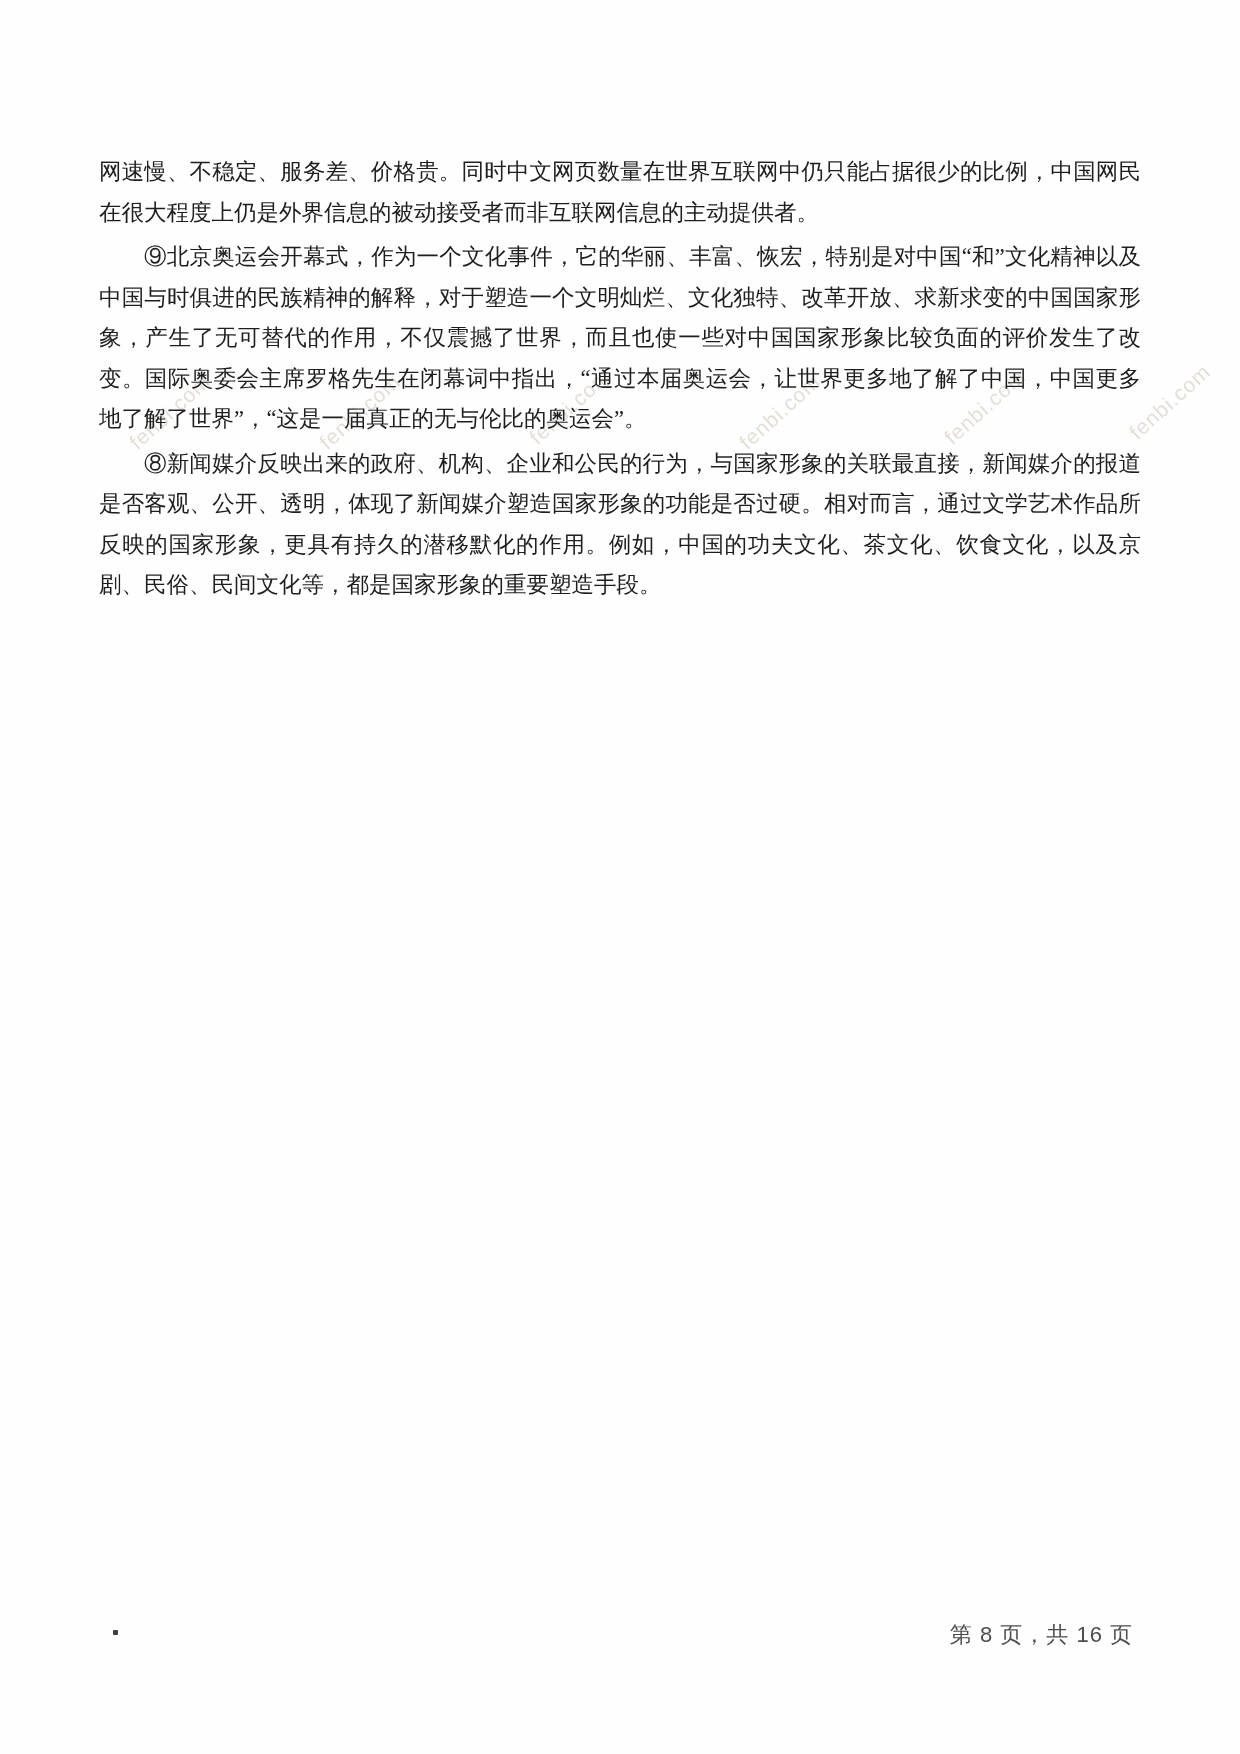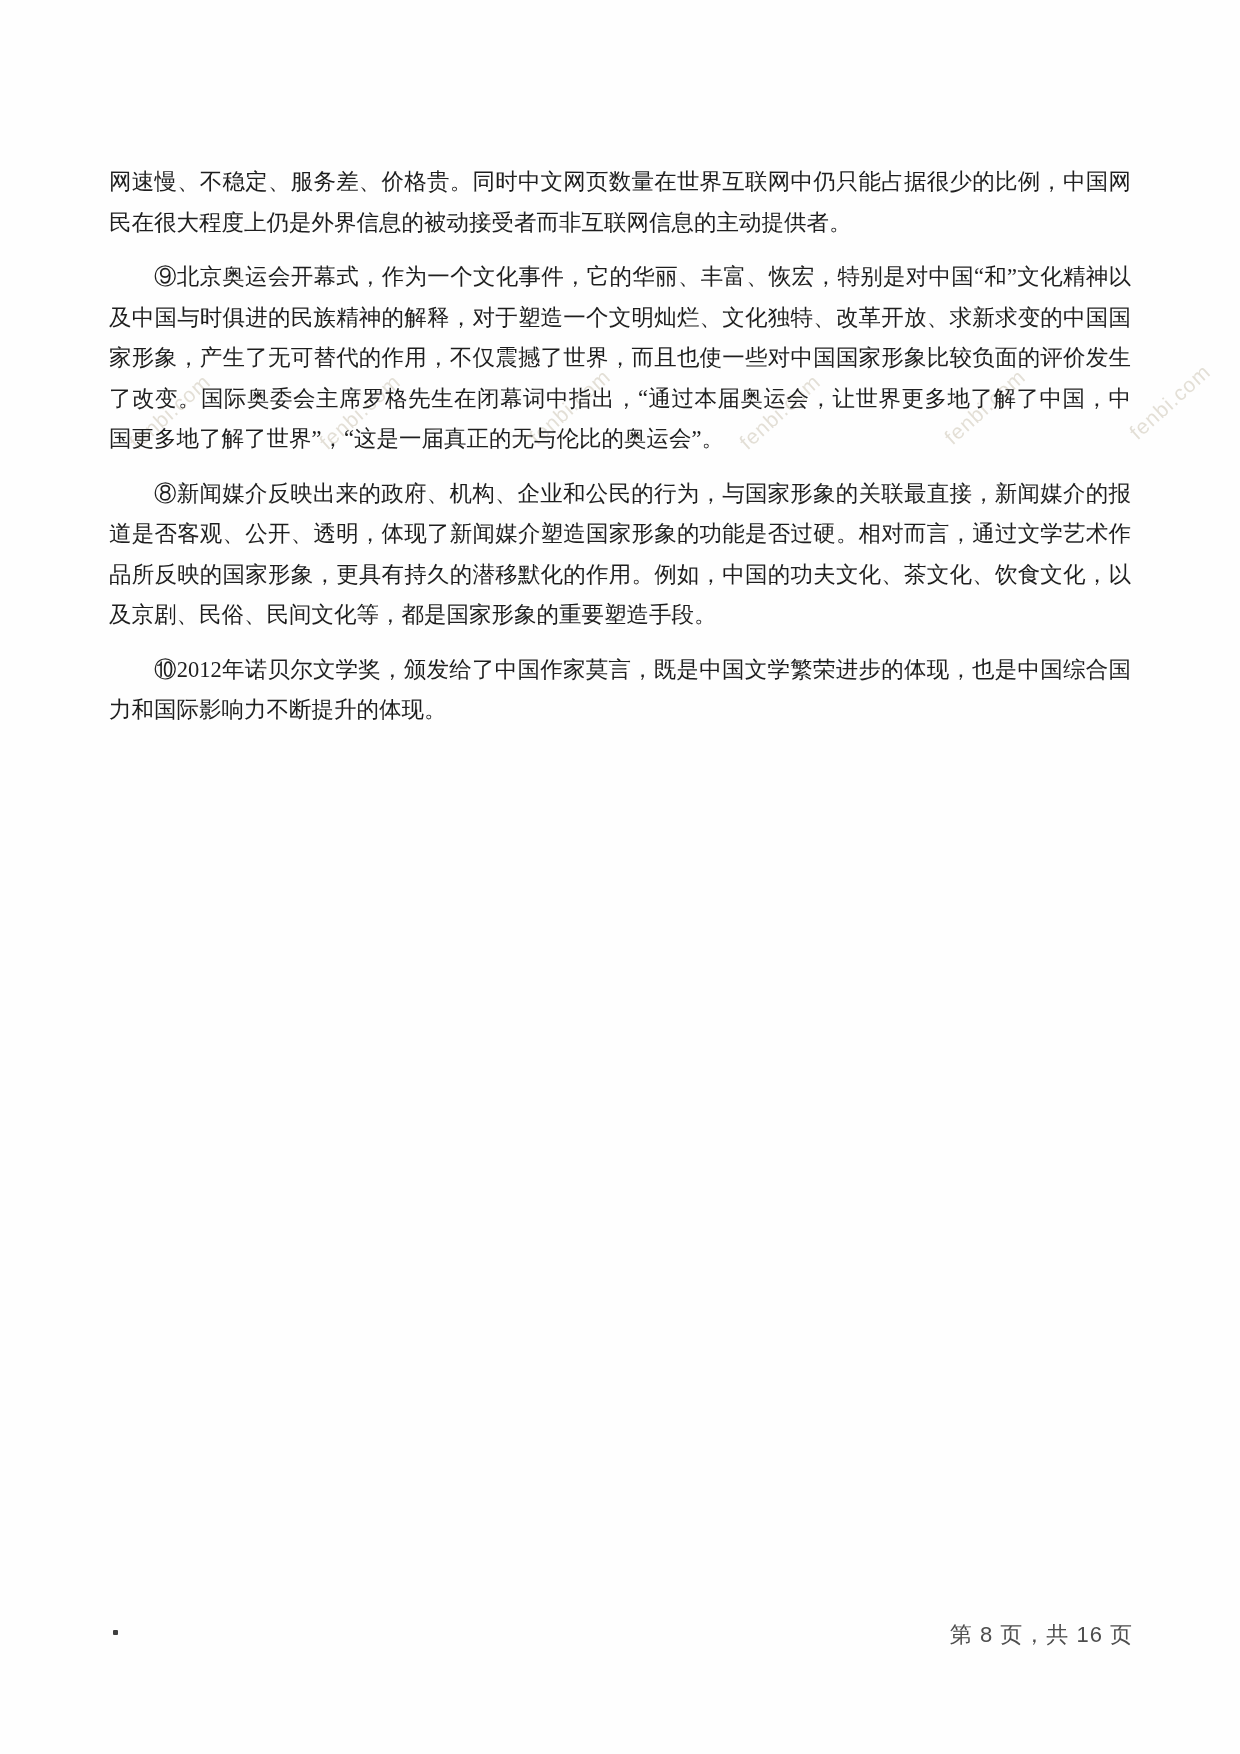--- a/index.html
+++ b/index.html
@@ -36,21 +36,21 @@
     position: absolute;
     left: 95px;
     top: 148px;
     width: 1050px;
     font-size: 22.5px;
     line-height: 40.5px;
     color: #1e1e1e;
     text-align: justify;
   }
   .content p {
-    margin: 14px;
+    margin: 4px;
     padding: 0;
   }
   .content p.indent {
     text-indent: 2em;
   }
   .stray-dot {
     position: absolute;
     left: 113px;
     top: 1630px;
     width: 5px;
@@ -79,20 +79,19 @@
     <span class="watermark" style="left: 520px;  top: 395px;">fenbi.com</span>
     <span class="watermark" style="left: 730px;  top: 400px;">fenbi.com</span>
     <span class="watermark" style="left: 935px;  top: 395px;">fenbi.com</span>
     <span class="watermark" style="left: 1120px; top: 390px;">fenbi.com</span>
   </div>
 
   <div class="content">
     <p>网速慢、不稳定、服务差、价格贵。同时中文网页数量在世界互联网中仍只能占据很少的比例，中国网民在很大程度上仍是外界信息的被动接受者而非互联网信息的主动提供者。</p>
     <p class="indent">⑨北京奥运会开幕式，作为一个文化事件，它的华丽、丰富、恢宏，特别是对中国“和”文化精神以及中国与时俱进的民族精神的解释，对于塑造一个文明灿烂、文化独特、改革开放、求新求变的中国国家形象，产生了无可替代的作用，不仅震撼了世界，而且也使一些对中国国家形象比较负面的评价发生了改变。国际奥委会主席罗格先生在闭幕词中指出，“通过本届奥运会，让世界更多地了解了中国，中国更多地了解了世界”，“这是一届真正的无与伦比的奥运会”。</p>
     <p class="indent">⑧新闻媒介反映出来的政府、机构、企业和公民的行为，与国家形象的关联最直接，新闻媒介的报道是否客观、公开、透明，体现了新闻媒介塑造国家形象的功能是否过硬。相对而言，通过文学艺术作品所反映的国家形象，更具有持久的潜移默化的作用。例如，中国的功夫文化、茶文化、饮食文化，以及京剧、民俗、民间文化等，都是国家形象的重要塑造手段。</p>
-    <p class="indent">⑩2012年诺贝尔文学奖，颁发给了中国作家莫言，既是中国文学繁荣进步的体现，也是中国综合国力和国际影响力不断提升的体现。</p>
   </div>
 
   <div class="stray-dot"></div>
 
   <div class="footer">第 8 页，共 16 页</div>
 
 </div>
 
 </body></html>

